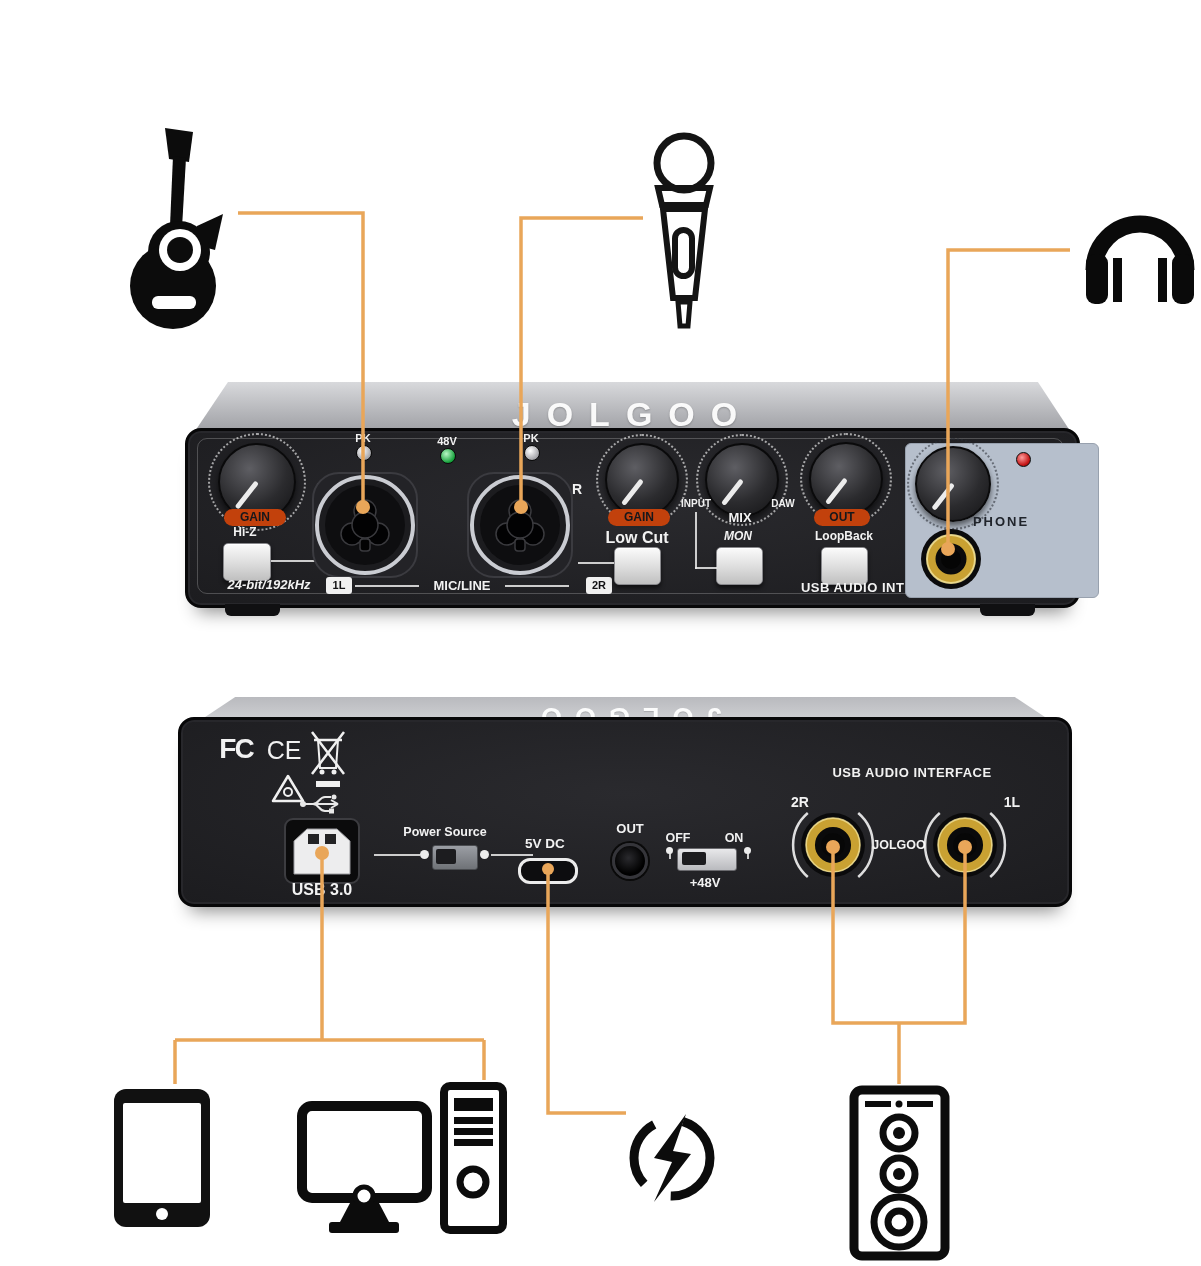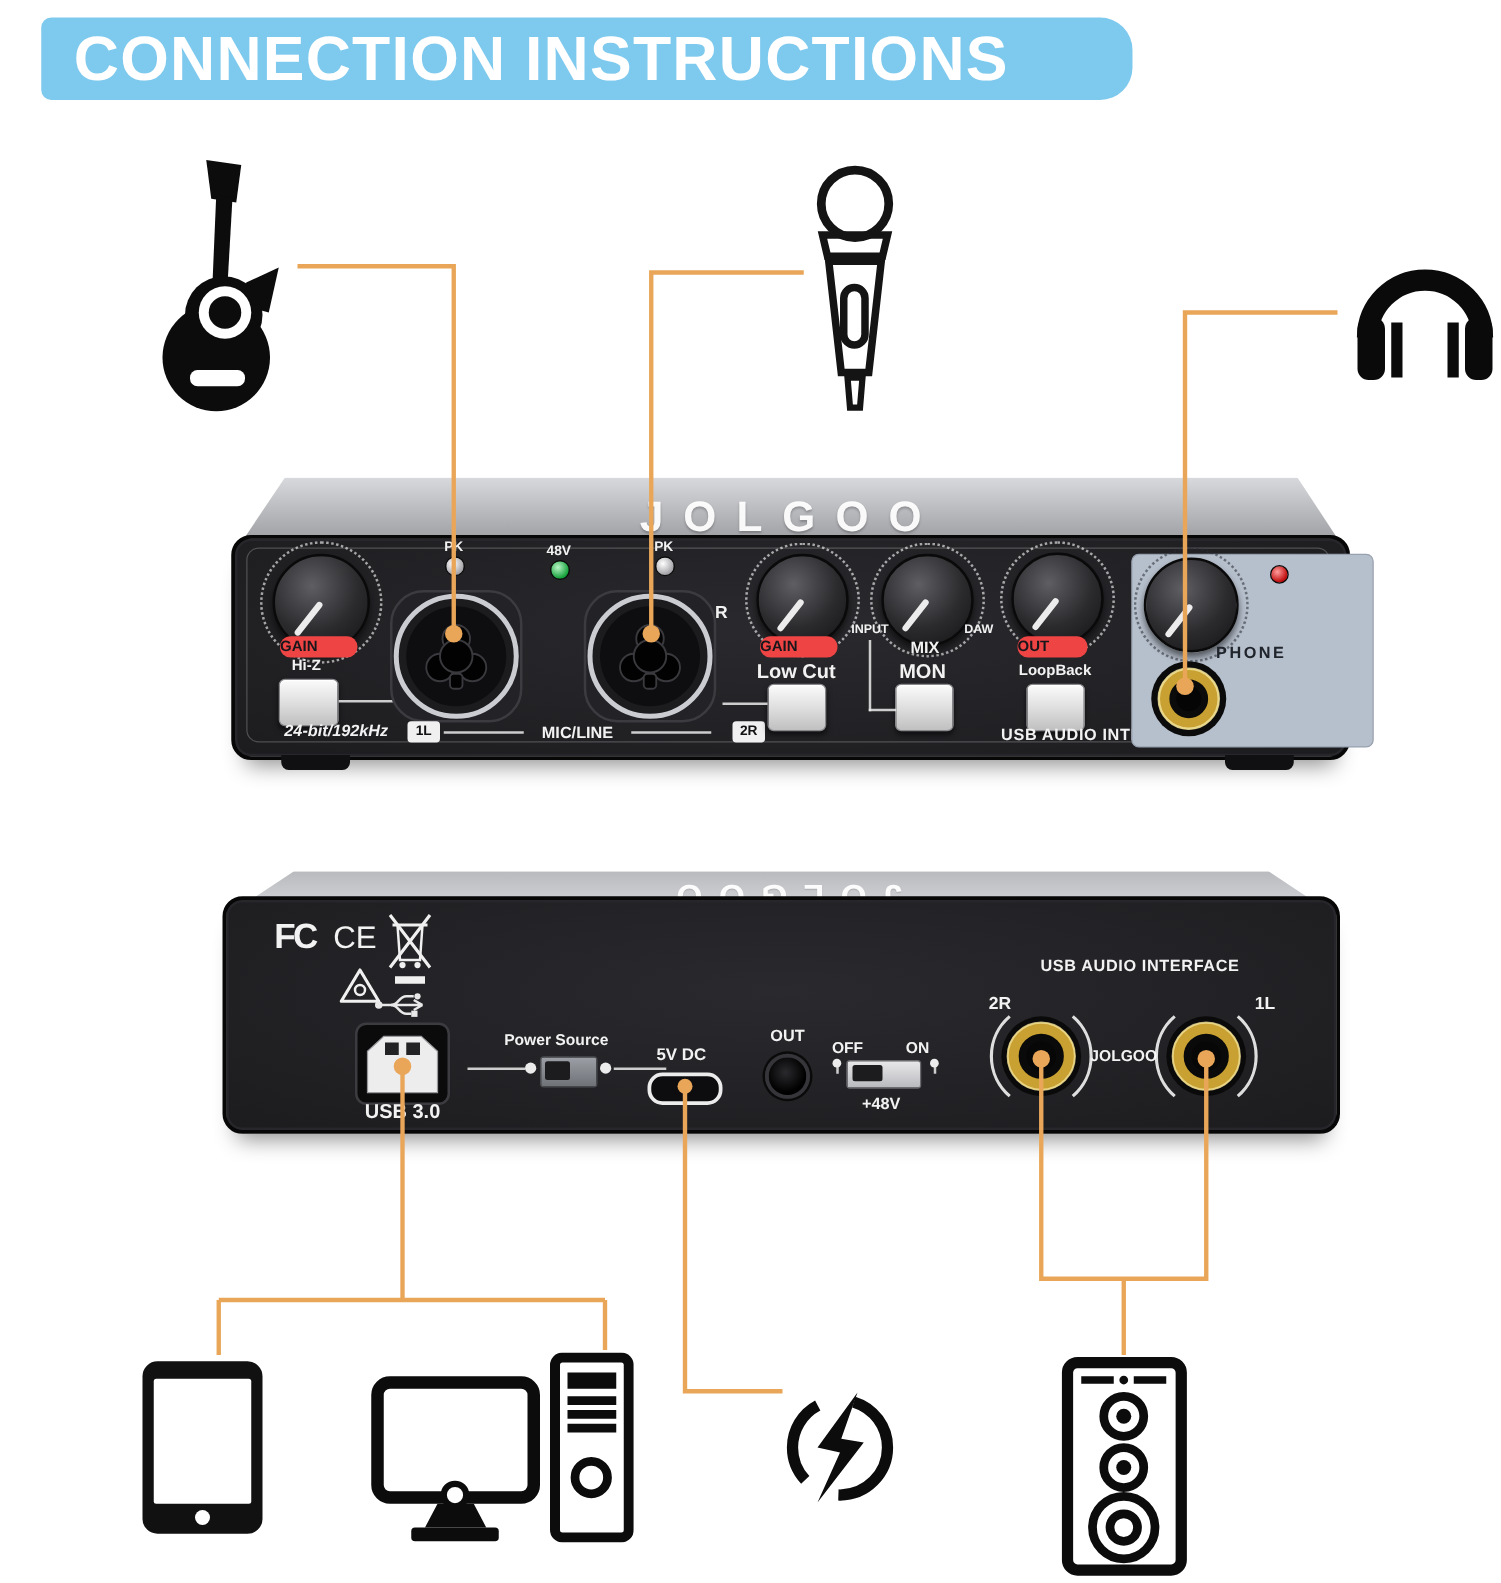--- a/index.html
+++ b/index.html
@@ -30,22 +30,22 @@
   .knob{position:absolute;border-radius:50%;
         background:radial-gradient(circle at 40% 32%,#5e5e63,#2b2b2e 55%,#131315);
         border:2px solid #0a0a0b;box-shadow:0 4px 6px rgba(0,0,0,.55);}
   .knob::after{content:"";position:absolute;left:50%;top:50%;width:5px;height:44%;
         background:#ececec;border-radius:3px;transform-origin:50% 0;
         transform:translateX(-50%) rotate(38deg);}
   .ticks{position:absolute;border-radius:50%;border:2px dotted rgba(255,255,255,.6);}
   .wbtn{position:absolute;background:linear-gradient(#fbfbfb,#dcdcdc 55%,#c0c0c0);
         border:1px solid #88888c;border-radius:5px;
         box-shadow:inset 0 1px 0 #fff,0 3px 4px rgba(0,0,0,.55);}
-  .pill{position:absolute;background:#ef4444;color:#17171b;font-weight:bold;font-size:12px;
-        border-radius:9px;text-align:left;}
+  .pill{position:absolute;background:#c2410c;color:#17171b;font-weight:bold;font-size:12px;
+        border-radius:9px;text-align:center;}
   .ptxt{position:absolute;color:#f2f2f2;font-weight:bold;text-align:center;white-space:nowrap;}
   .badge{position:absolute;background:#f0f0f0;color:#121214;font-weight:bold;font-size:11px;
          border-radius:3px;text-align:center;line-height:17px;}
   .led{position:absolute;border-radius:50%;border:1px solid #0a0a0a;}
   .led-white{background:radial-gradient(circle at 38% 35%,#ffffff,#9d9da2 75%);}
   .led-green{background:radial-gradient(circle at 38% 35%,#b9f7c6,#14a03a 70%,#06611e);}
   .led-red{background:radial-gradient(circle at 38% 35%,#ff9d9d,#c41414 65%,#7c0808);}
   .hline{position:absolute;height:2px;background:rgba(235,235,235,.85);}
   .vline{position:absolute;width:2px;background:rgba(235,235,235,.85);}
   .wdot{position:absolute;width:9px;height:9px;border-radius:50%;background:#ececec;}
@@ -57,23 +57,20 @@
   .usbc{position:absolute;border:3px solid #ececec;border-radius:12px;background:#0d0d0f;}
   
   .icon{position:absolute;}
   svg{display:block;}
 </style>
 </head>
 <body>
 
 <div id="canvas">
 
-  <div class="abs banner">
-    <div class="banner-title">CONNECTION INSTRUCTIONS</div>
-  </div>
 
   <div class="icon" style="left:123px;top:128px;">
     <svg width="112" height="203" viewBox="0 0 112 203">
       <g fill="#0c0c0c">
         <path d="M42,0 L70,4 L66,34 L46,31 Z"></path>
         <path d="M50,28 L63,30 L59,100 L47,98 Z"></path>
         <path d="M74,98 L100,86 L92,122 L70,116 Z"></path>
         <circle cx="56" cy="124" r="31"></circle>
         <circle cx="50" cy="158" r="43"></circle>
       </g>
@@ -169,21 +166,21 @@
     <div class="pill" style="left:423px;top:143px;width:62px;line-height:17px;">GAIN</div>
     <div class="ptxt" style="left:412px;top:163px;width:80px;font-size:16px;">Low Cut</div>
     <div class="wbtn" style="left:429px;top:181px;width:45px;height:36px;"></div>
     <div class="hline" style="left:393px;top:196px;width:36px;"></div>
 
     <div class="ticks" style="left:511px;top:68px;width:88px;height:88px;"></div>
     <div class="knob" style="left:520px;top:77px;width:70px;height:70px;"></div>
     <div class="ptxt" style="left:486px;top:132px;width:50px;font-size:10px;">INPUT</div>
     <div class="ptxt" style="left:578px;top:132px;width:40px;font-size:10px;">DAW</div>
     <div class="ptxt" style="left:530px;top:144px;width:50px;font-size:13px;">MIX</div>
-    <div class="ptxt" style="left:528px;top:163px;width:50px;font-size:16px;">MON</div>
+    <div class="ptxt" style="left:528px;top:163px;width:50px;font-size:12px;font-style:italic;">MON</div>
     <div class="wbtn" style="left:531px;top:181px;width:45px;height:36px;"></div>
     <div class="vline" style="left:510px;top:146px;height:57px;"></div>
     <div class="hline" style="left:510px;top:201px;width:22px;"></div>
 
     <div class="ticks" style="left:615px;top:67px;width:88px;height:88px;"></div>
     <div class="knob" style="left:624px;top:76px;width:70px;height:70px;"></div>
     <div class="pill" style="left:629px;top:143px;width:56px;line-height:17px;">OUT</div>
     <div class="ptxt" style="left:619px;top:163px;width:80px;font-size:12px;">LoopBack</div>
     <div class="wbtn" style="left:636px;top:181px;width:45px;height:36px;"></div>
 

